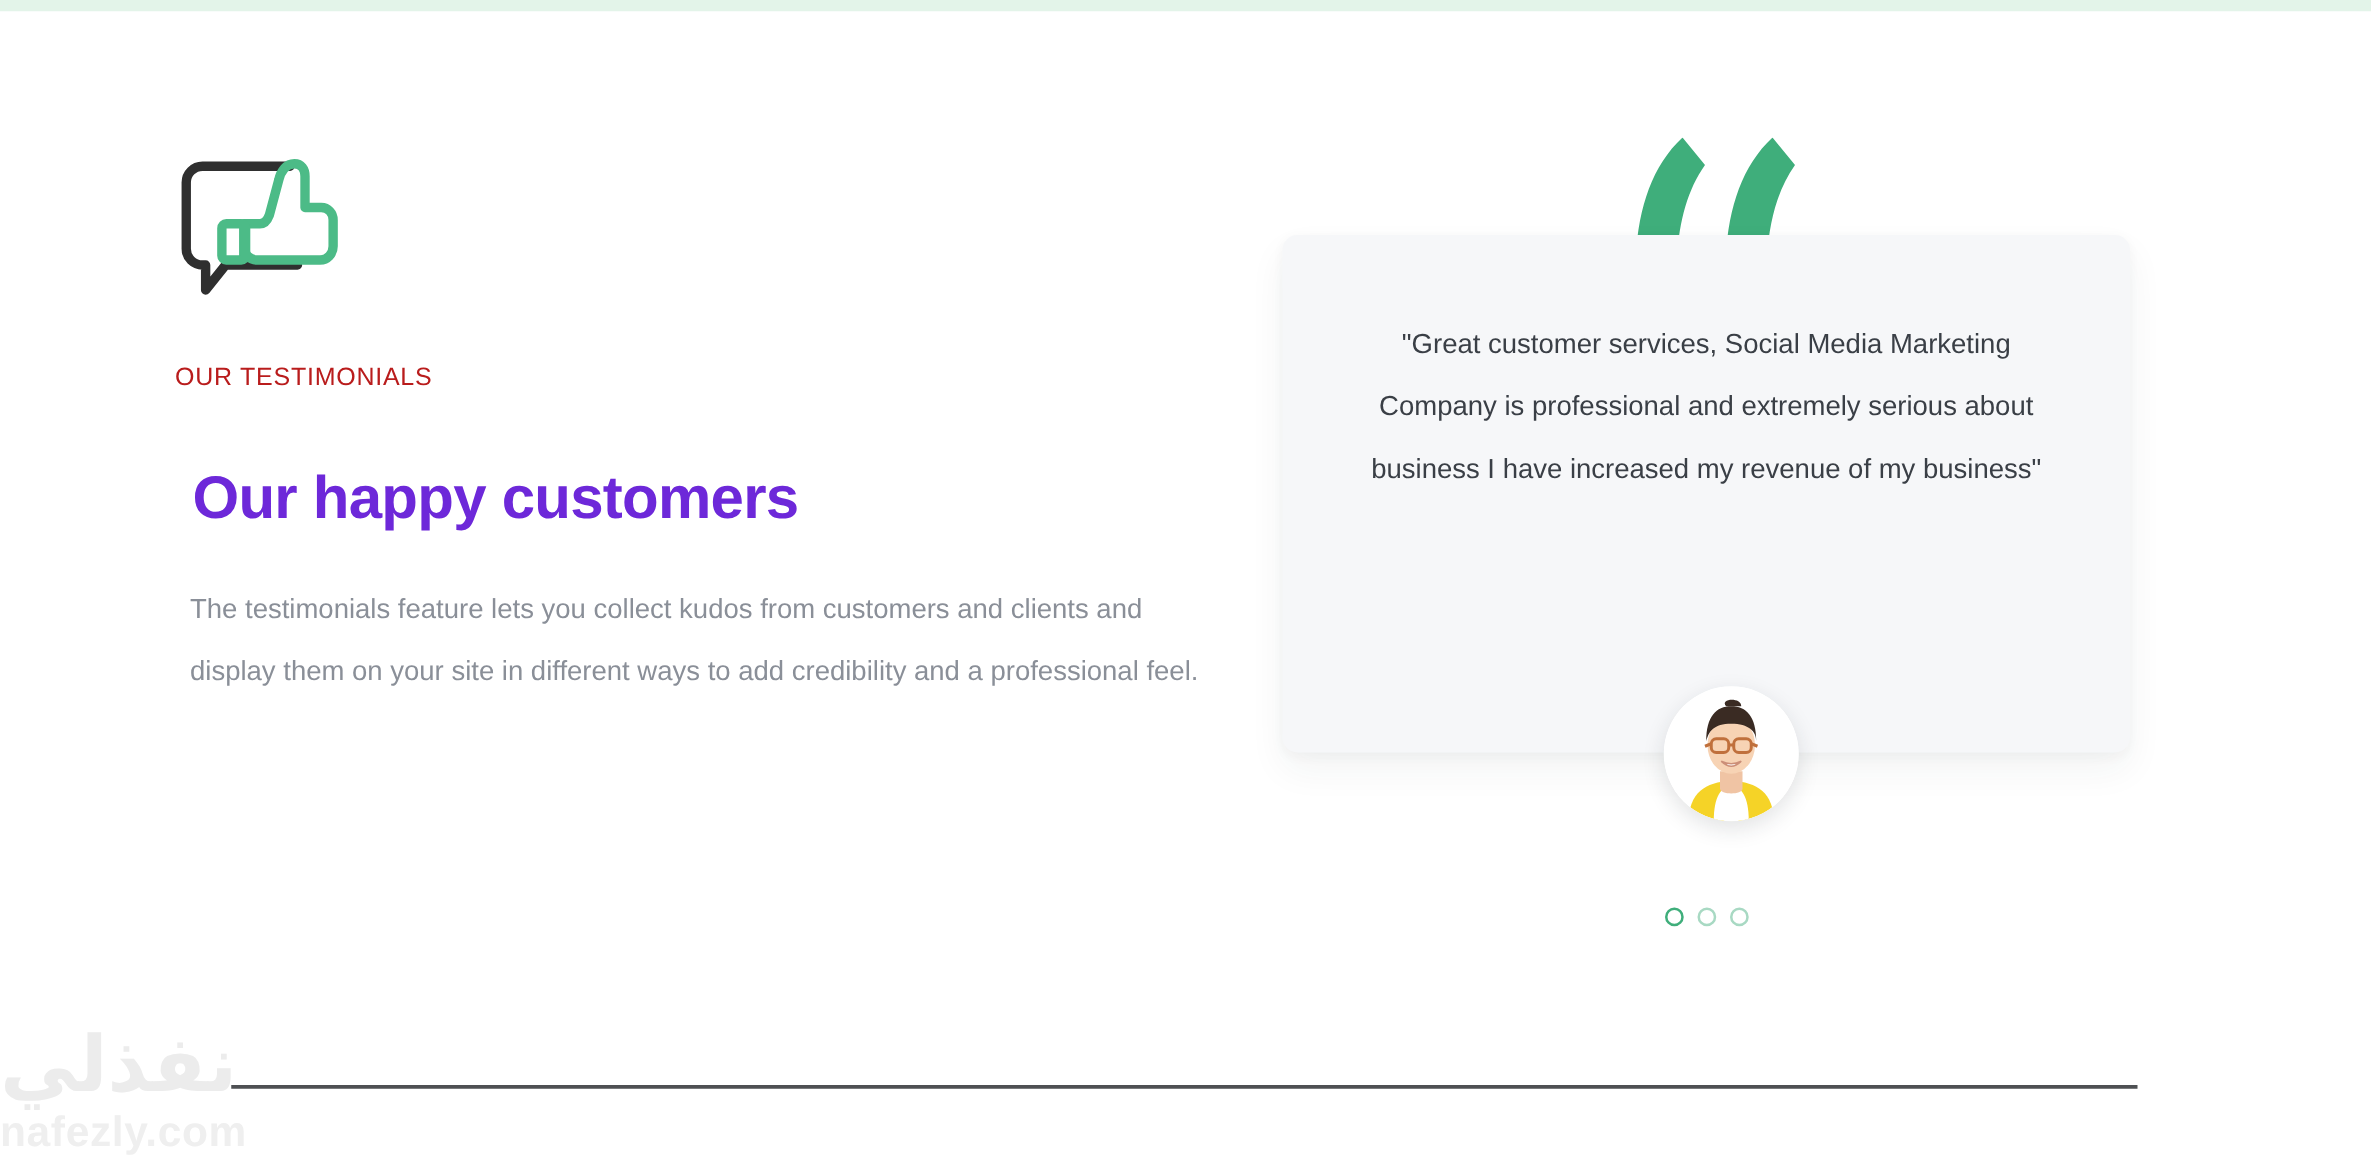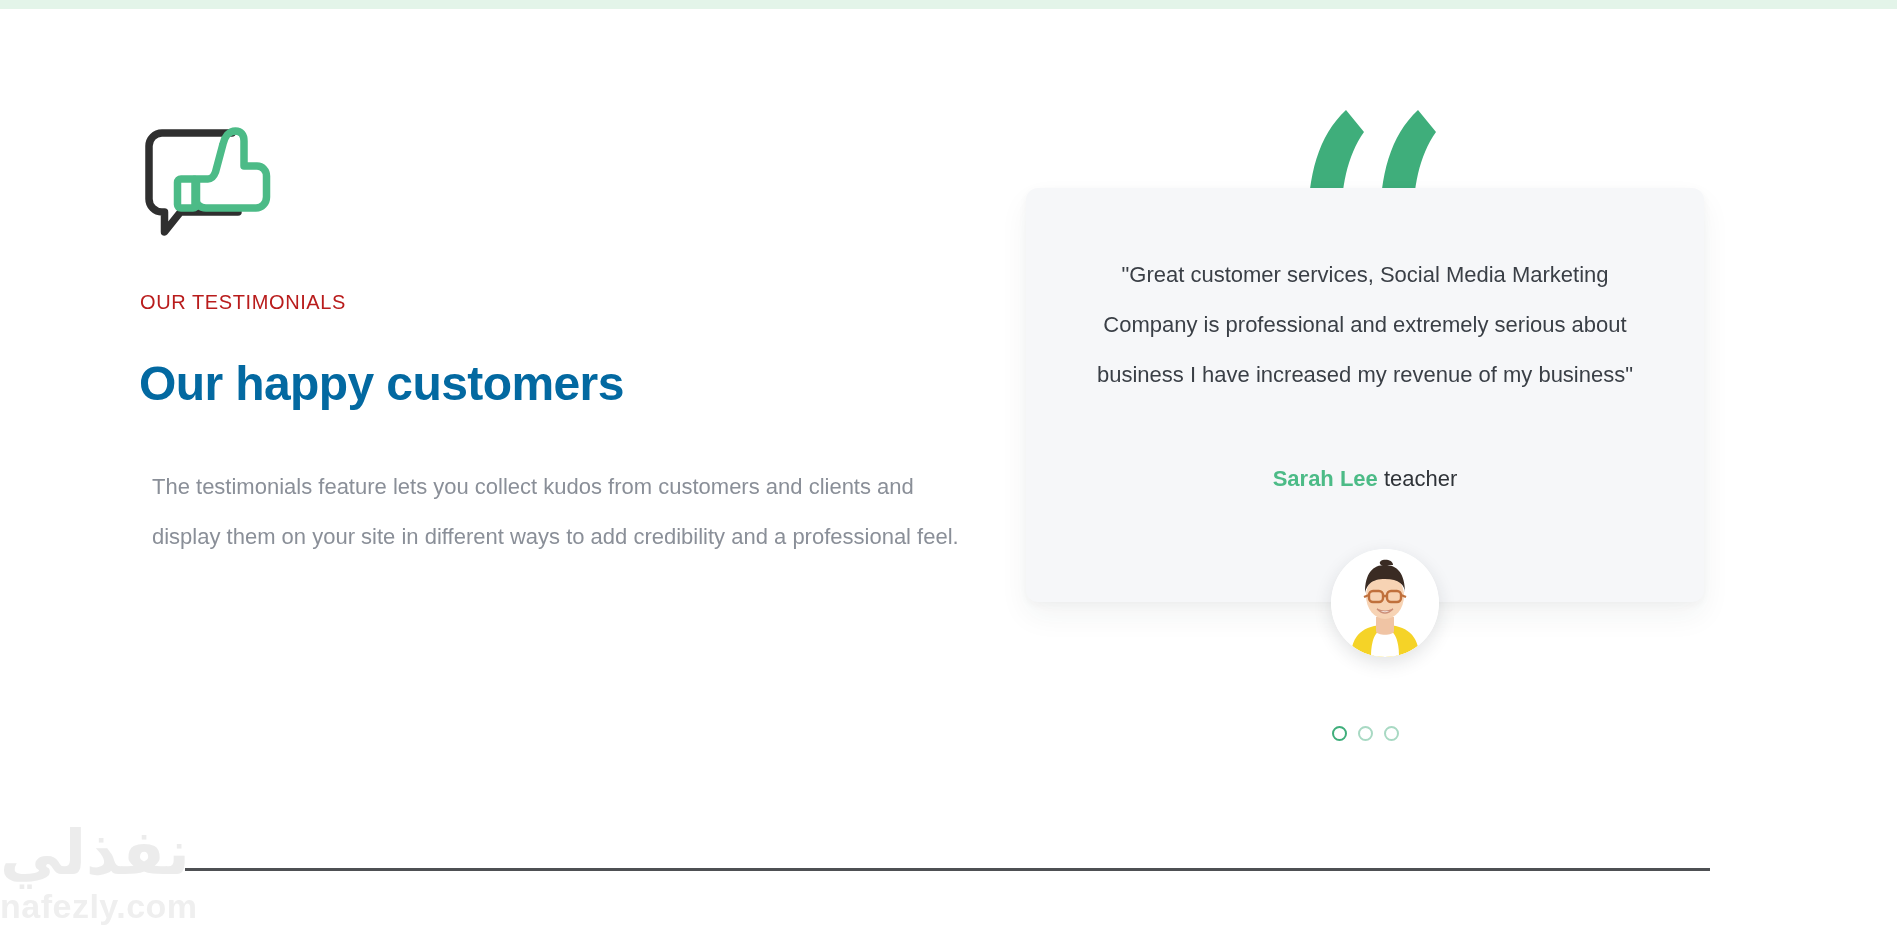--- a/index.html
+++ b/index.html
@@ -54,29 +54,29 @@
     left: 140px;
     top: 291px;
     font-size: 20px;
     letter-spacing: 0.6px;
     color: #b91c1c;
     font-weight: 400;
     white-space: nowrap;
   }
 
   .headline {
-    margin: 1px;
+    margin: 16px;
     padding: 0;
     position: absolute;
     left: 138px;
     top: 358px;
     font-size: 48px;
     line-height: 1.05;
     font-weight: 700;
-    color: #0369a1;
+    color: #6d28d9;
     letter-spacing: -0.6px;
     white-space: nowrap;
   }
 
   .body-copy {
     margin: 0;
     padding: 0;
     position: absolute;
     left: 152px;
     top: 462px;
@@ -254,23 +254,20 @@
   <div class="testimonial-wrap">
 
     <svg class="quote-mark" viewBox="0 0 134 118" fill="none" xmlns="http://www.w3.org/2000/svg">
       <path d="M44 0 C16 26 6 66 6 114 L6 118 L39 118 L39 114 C39 78 45 46 62 22 Z" fill="#3fae7b"></path>
       <path d="M116 0 C88 26 78 66 78 114 L78 118 L111 118 L111 114 C111 78 117 46 134 22 Z" fill="#3fae7b"></path>
     </svg>
 
     <div class="card">
       <p class="quote-text">"Great customer services, Social Media Marketing Company is professional and extremely serious about business I have increased my revenue of my business"</p>
 
-      <div class="author-line">
-        <span class="author-name">Sarah Lee</span><span class="author-role"> teacher</span>
-      </div>
     </div>
 
     <div class="avatar">
       <svg class="avatar-photo" viewBox="0 0 108 108" xmlns="http://www.w3.org/2000/svg">
         <defs>
           <clipPath id="avClip">
               <circle cx="54" cy="54" r="54"></circle>
             </clipPath>
         </defs>
         <g clip-path="url(#avClip)">

